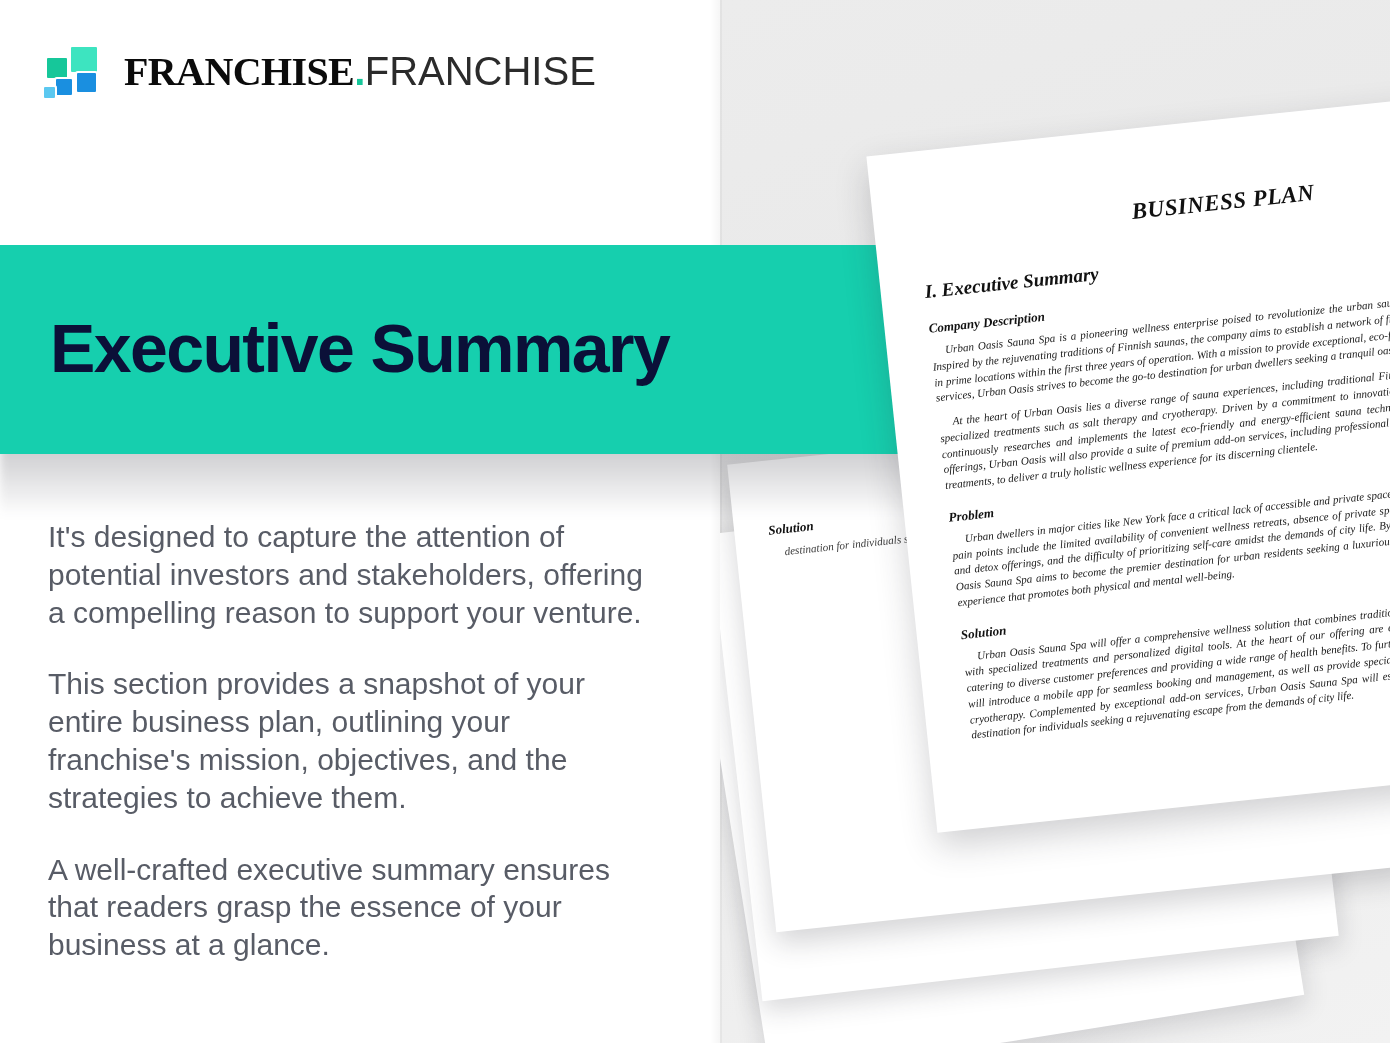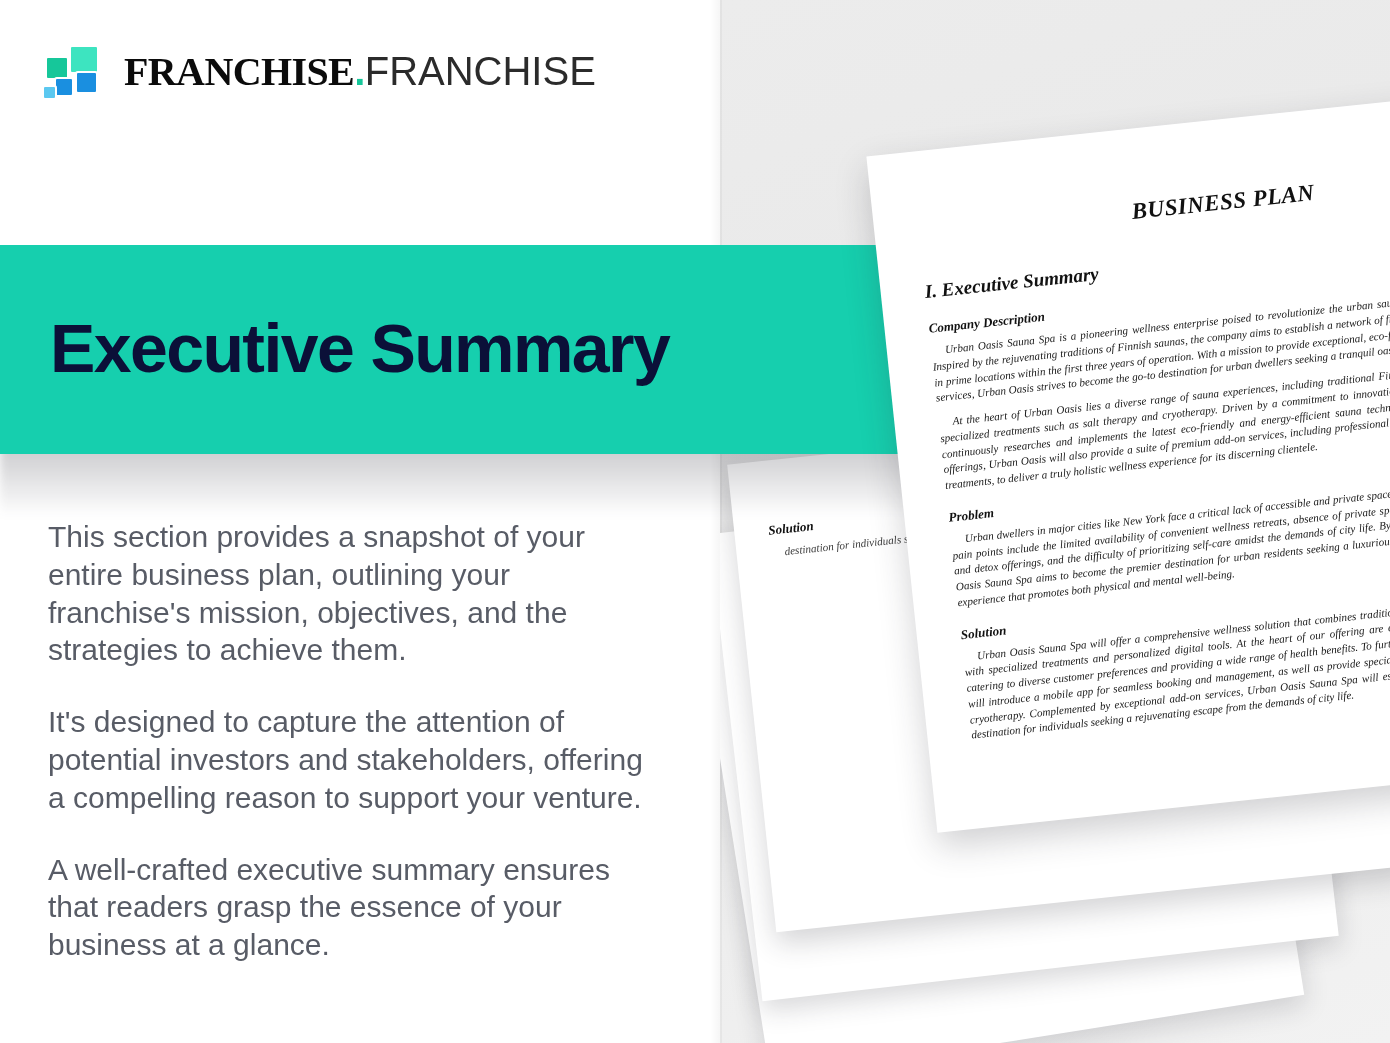--- a/index.html
+++ b/index.html
@@ -165,16 +165,16 @@
     <i class="sq-a"></i>
     <i class="sq-b"></i>
     <i class="sq-c"></i>
     <i class="sq-d"></i>
     <i class="sq-e"></i>
   </span>
   <span class="logo-text"><span class="bold">FRANCHISE</span><span class="dot">.</span><span class="light">FRANCHISE</span></span>
 </div>
 
 <div class="copy">
+  <p>It's designed to capture the attention of potential investors and stakeholders, offering a compelling reason to support your venture.</p>
   <p>This section provides a snapshot of your entire business plan, outlining your franchise's mission, objectives, and the strategies to achieve them.</p>
-  <p>It's designed to capture the attention of potential investors and stakeholders, offering a compelling reason to support your venture.</p>
   <p>A well-crafted executive summary ensures that readers grasp the essence of your business at a glance.</p>
 </div>
 
 </body></html>

